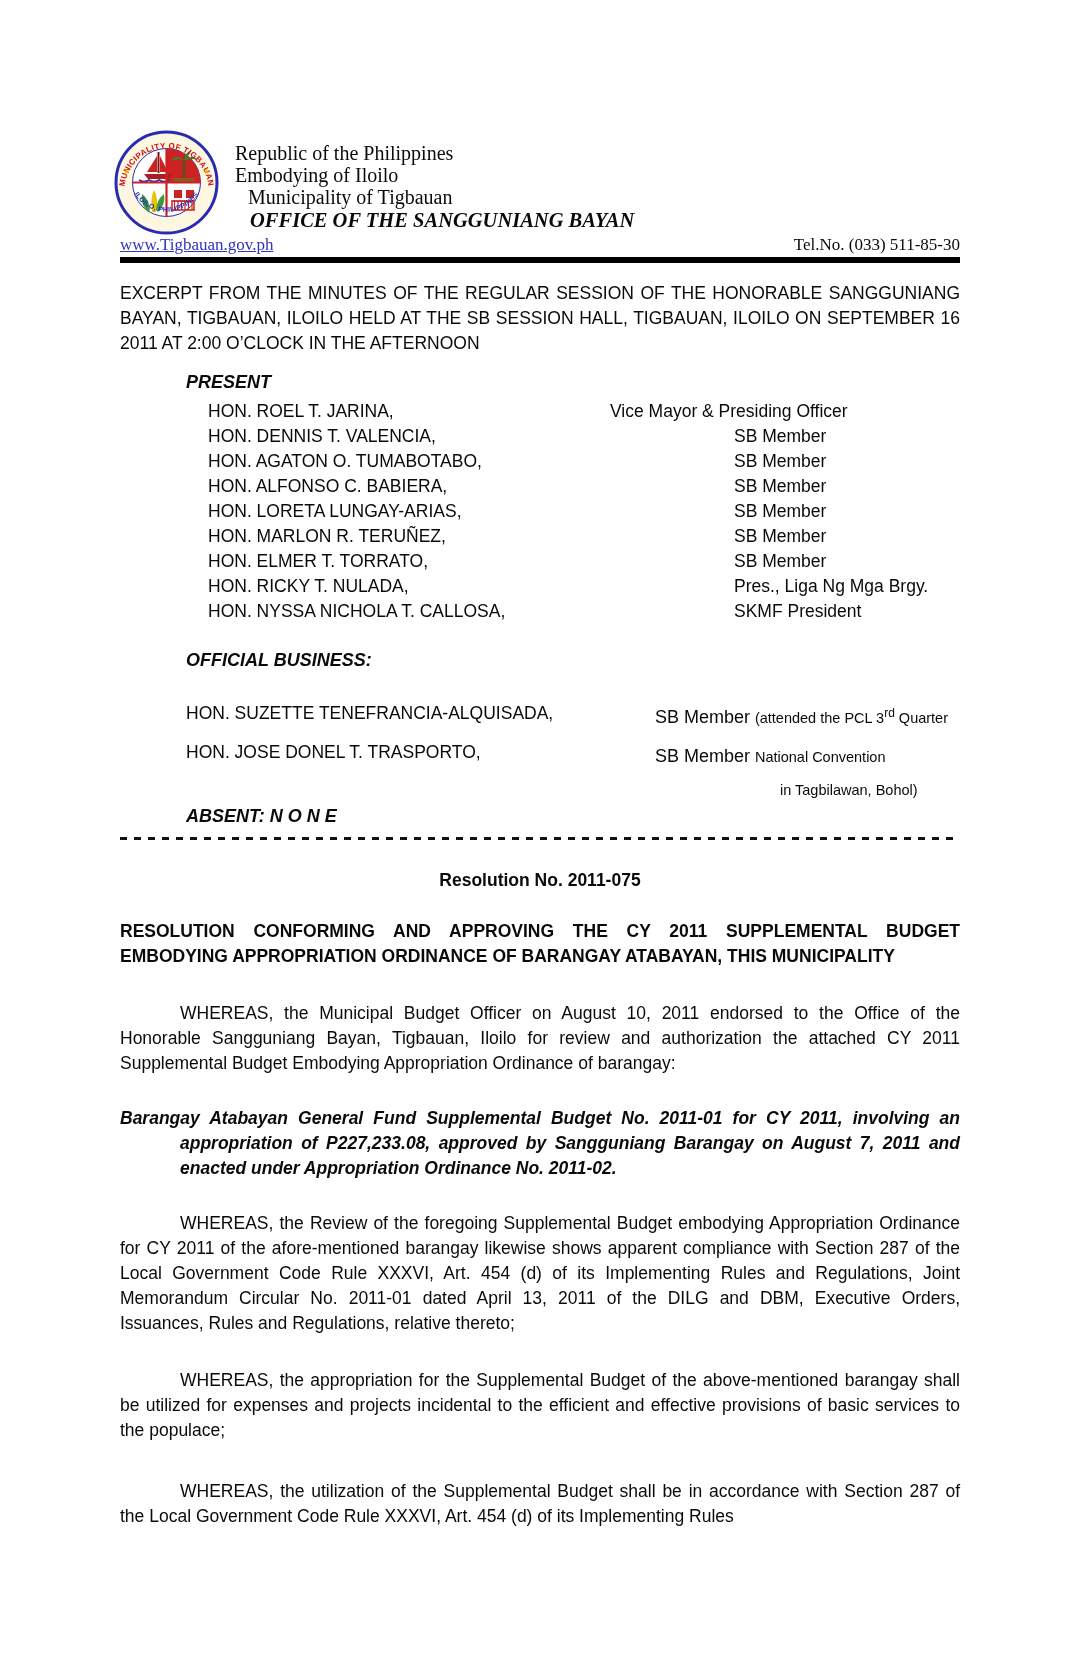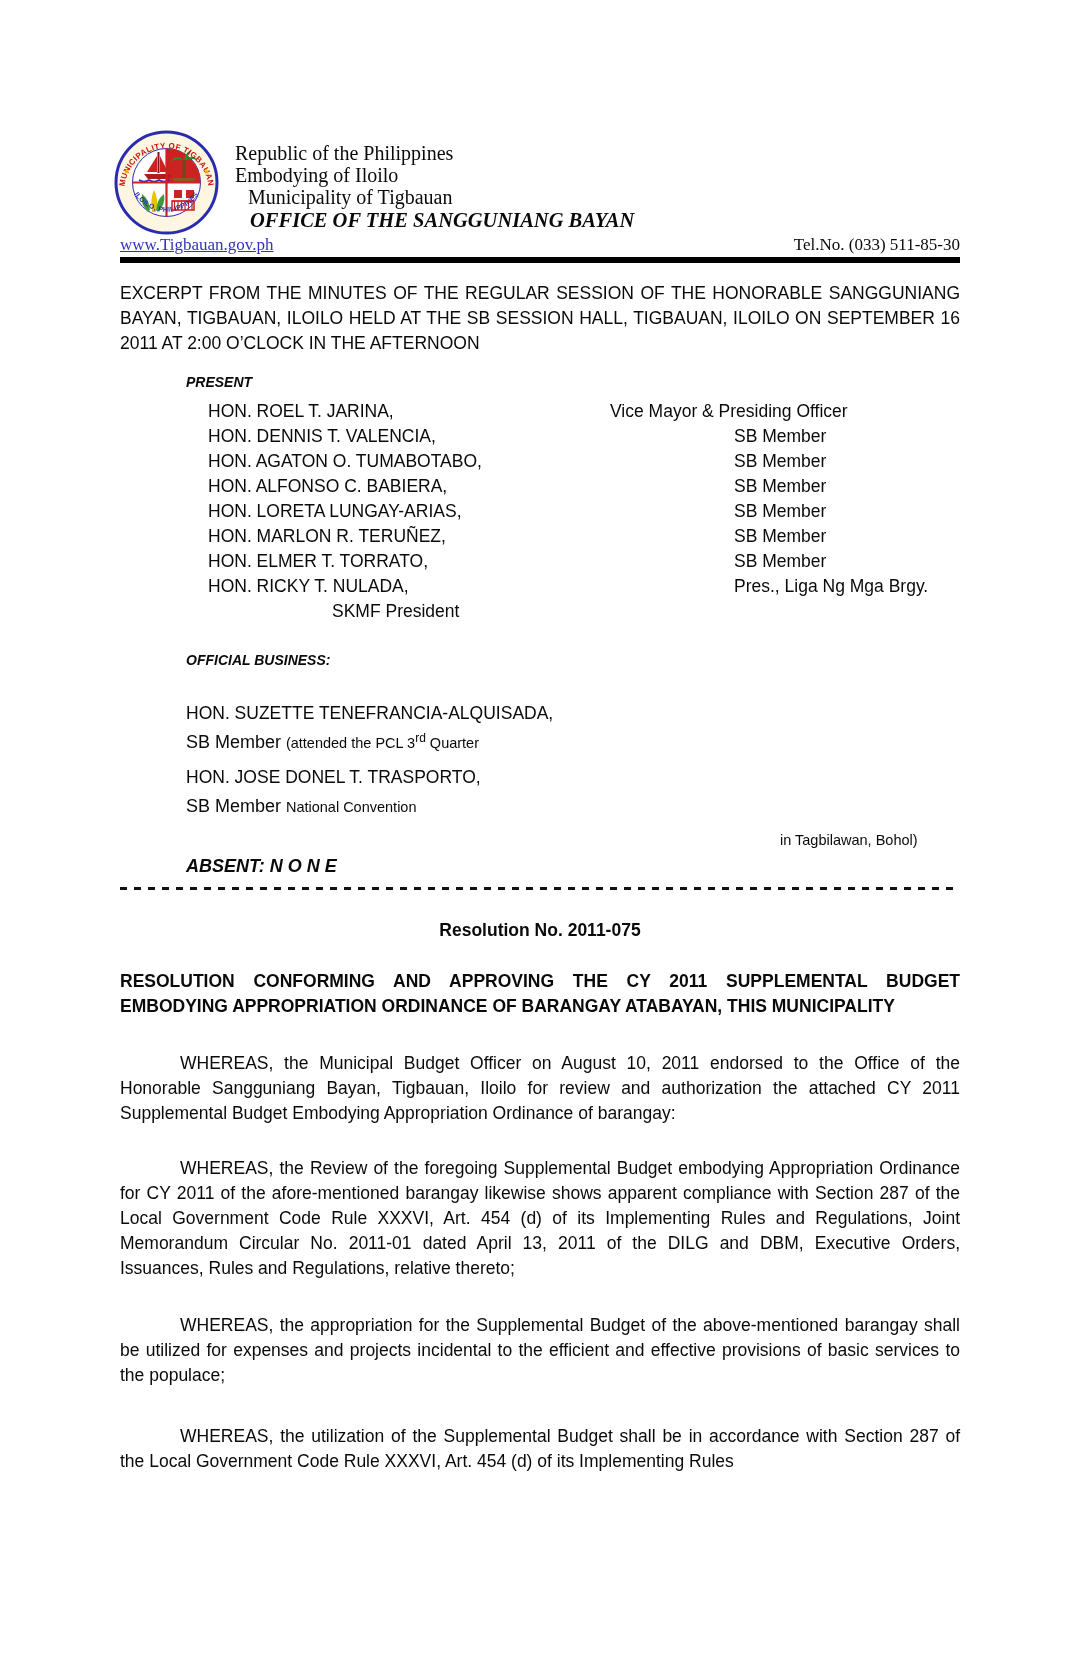--- a/index.html
+++ b/index.html
@@ -34,31 +34,31 @@
 
   
   .excerpt {
     margin-top: 18px;
     font-size: 17.5px; line-height: 25px;
     text-align: justify;
   }
 
   .section-heading {
     margin-top: 14px; margin-left: 66px; margin-bottom: 4px;
-    font-size: 14px; line-height: 25px; font-weight: bold; font-style: italic;
+    font-size: 18px; line-height: 25px; font-weight: bold; font-style: italic;
   }
 
   .mrow { display: flex; padding-left: 88px; font-size: 17.5px; line-height: 25px; gap: 26px; }
   .mname { width: 376px; flex: none; white-space: nowrap; }
   .mpos { white-space: nowrap; }
   .mpos.rest { margin-left: 124px; }
 
   .ob-heading { margin-top: 24px; margin-bottom: 28px; }
 
-  .obrow { display: flex; padding-left: 66px; font-size: 17.5px; line-height: 25px; margin-bottom: 9px; flex-direction: column; }
+  .obrow { display: flex; padding-left: 66px; font-size: 17.5px; line-height: 25px; margin-bottom: 9px; }
   .obname { width: 469px; flex: none; white-space: nowrap; }
   .obpos { white-space: nowrap; }
   .obpos-main { font-size: 18px; }
   .obnote { font-size: 14.5px; }
   .obnote sup { font-size: 12px; }
   .note-cont { margin-left: 660px; font-size: 14.5px; line-height: 23px; white-space: nowrap; }
 
   .absent-line {
     margin-left: 66px; margin-top: 2px;
     font-size: 18px; line-height: 25px; font-weight: bold; font-style: italic;
@@ -192,20 +192,21 @@
     </div>
     <div class="mrow">
       <span class="mname">HON. ELMER T. TORRATO,</span>
       <span class="mpos rest">SB Member</span>
     </div>
     <div class="mrow">
       <span class="mname">HON. RICKY T. NULADA,</span>
       <span class="mpos rest">Pres., Liga Ng Mga Brgy.</span>
     </div>
     <div class="mrow">
+      <span class="mname">HON. NYSSA NICHOLA T. CALLOSA,</span>
       <span class="mpos rest">SKMF President</span>
     </div>
   </div>
 
   <div class="section-heading ob-heading">OFFICIAL BUSINESS:</div>
 
   <div>
     <div class="obrow">
       <span class="obname">HON. SUZETTE TENEFRANCIA-ALQUISADA,</span>
       <span class="obpos">
@@ -226,20 +227,21 @@
   <div class="absent-line">ABSENT: N O N E</div>
 
   <div class="dash-sep"></div>
 
   <div class="res-number">Resolution No. 2011-075</div>
 
   <p class="res-title">RESOLUTION CONFORMING AND APPROVING THE CY 2011 SUPPLEMENTAL BUDGET EMBODYING APPROPRIATION ORDINANCE OF BARANGAY ATABAYAN, THIS MUNICIPALITY</p>
 
   <p class="para w1">WHEREAS, the Municipal Budget Officer on August 10, 2011 endorsed to the Office of the Honorable Sangguniang Bayan, Tigbauan, Iloilo for review and authorization the attached CY 2011 Supplemental Budget Embodying Appropriation Ordinance of barangay:</p>
 
+  <p class="budget-clause">Barangay Atabayan General Fund Supplemental Budget No. 2011-01 for CY 2011, involving an appropriation of P227,233.08, approved by Sangguniang Barangay on August 7, 2011 and enacted under Appropriation Ordinance No. 2011-02.</p>
 
   <p class="para w2">WHEREAS, the Review of the foregoing Supplemental Budget embodying Appropriation Ordinance for CY 2011 of the afore-mentioned barangay likewise shows apparent compliance with Section 287 of the Local Government Code Rule XXXVI, Art. 454 (d) of its Implementing Rules and Regulations, Joint Memorandum Circular No. 2011-01 dated April 13, 2011 of the DILG and DBM, Executive Orders, Issuances, Rules and Regulations, relative thereto;</p>
 
   <p class="para w3">WHEREAS, the appropriation for the Supplemental Budget of the above-mentioned barangay shall be utilized for expenses and projects incidental to the efficient and effective provisions of basic services to the populace;</p>
 
   <p class="para w4">WHEREAS, the utilization of the Supplemental Budget shall be in accordance with Section 287 of the Local Government Code Rule XXXVI, Art. 454 (d) of its Implementing Rules</p>
 
 </div>
 
 </body></html>

